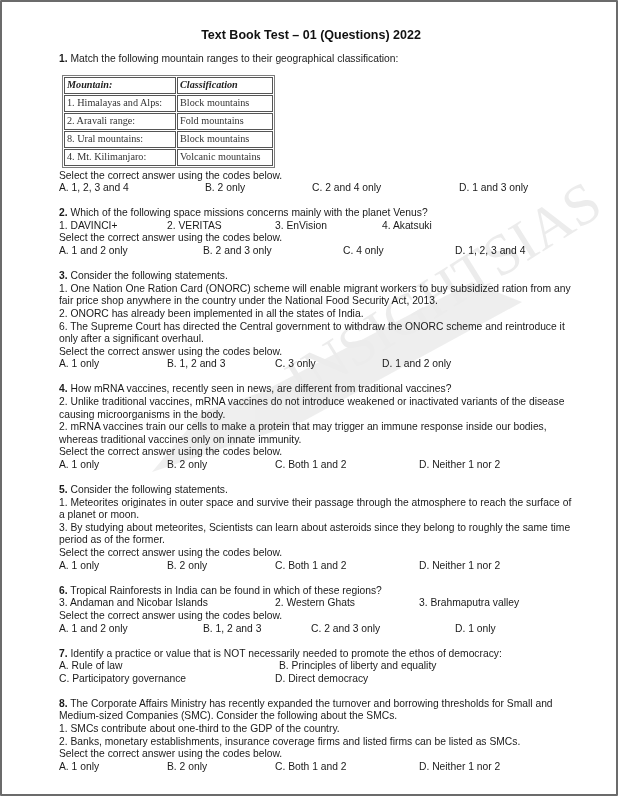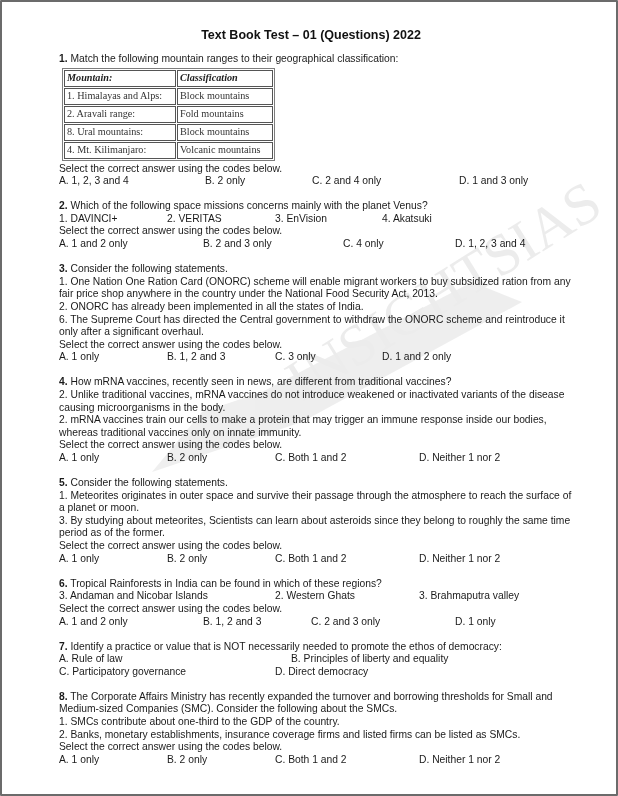--- a/index.html
+++ b/index.html
@@ -37,21 +37,21 @@
   .row { position: relative; height: 12.6px; white-space: nowrap; }
   .row span { position: absolute; top: 0; }
   .line { white-space: nowrap; }
   .wrap { white-space: normal; }
   table.mt {
     border-collapse: separate;
     border: 1.5px solid #7d7d7d;
     border-spacing: 1px;
     font-family: "Liberation Serif", serif;
     font-size: 10.2px;
-    margin: 2px 0 2px 3px;
+    margin: 9px 0 2px 3px;
     color: #333;
   }
   table.mt td, table.mt th {
     border: 1px solid #555;
     padding: 1px 2px;
     height: 13px;
     text-align: left;
     white-space: nowrap;
   }
   table.mt th { font-style: italic; font-weight: bold; color: #222; }
@@ -179,21 +179,21 @@
         <span style="left:144px">B. 1, 2 and 3</span>
         <span style="left:252px">C. 2 and 3 only</span>
         <span style="left:396px">D. 1 only</span>
       </div>
     </div>
 
     <div class="q">
       <div class="line"><span class="q-num">7.</span> <span>Identify a practice or value that is NOT necessarily needed to promote the ethos of democracy:</span></div>
       <div class="row">
         <span style="left:0">A. Rule of law</span>
-        <span style="left:232px">B. Principles of liberty and equality</span>
+        <span style="left:220px">B. Principles of liberty and equality</span>
       </div>
       <div class="row">
         <span style="left:0">C. Participatory governance</span>
         <span style="left:216px">D. Direct democracy</span>
       </div>
     </div>
 
     <div class="q">
       <div class="wrap"><span class="q-num">8.</span> <span>The Corporate Affairs Ministry has recently expanded the turnover and borrowing thresholds for Small and Medium-sized Companies (SMC). Consider the following about the SMCs.</span></div>
       <div class="wrap">1. SMCs contribute about one-third to the GDP of the country.</div>

